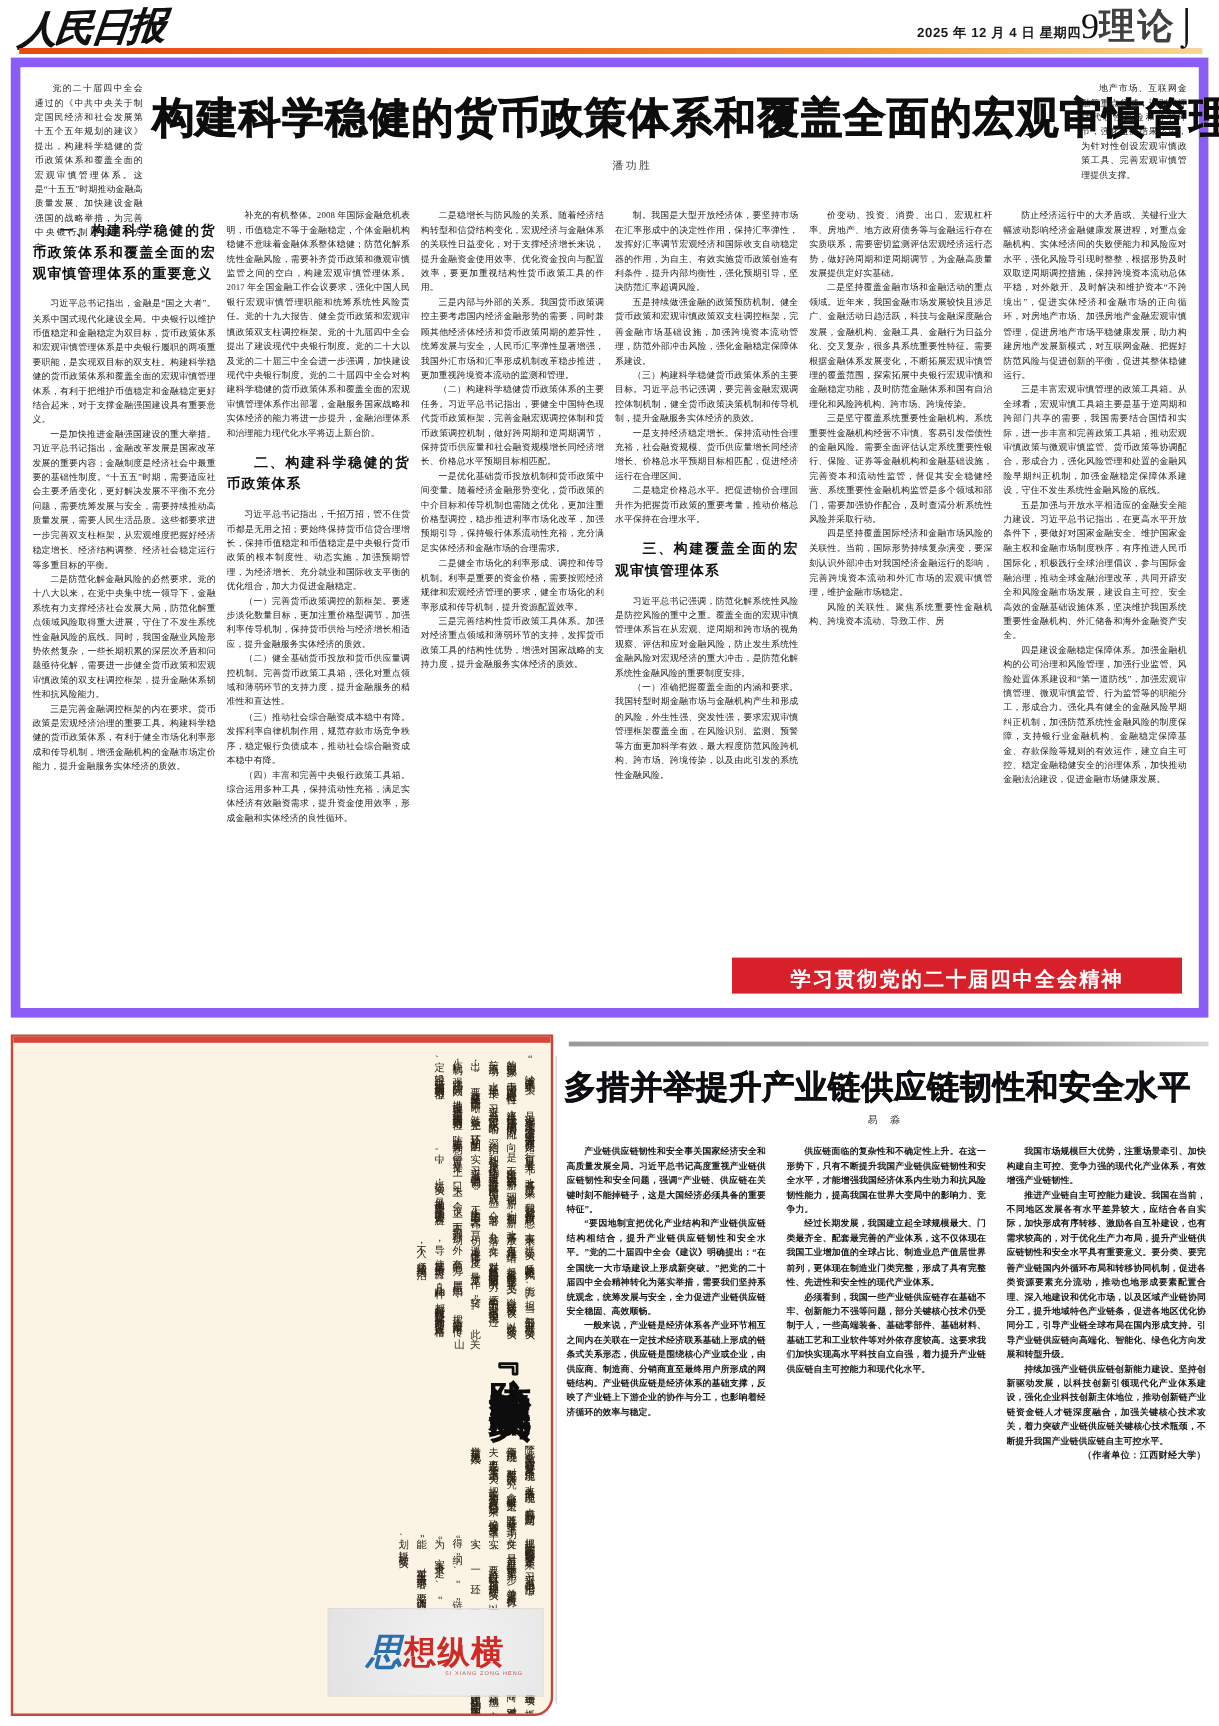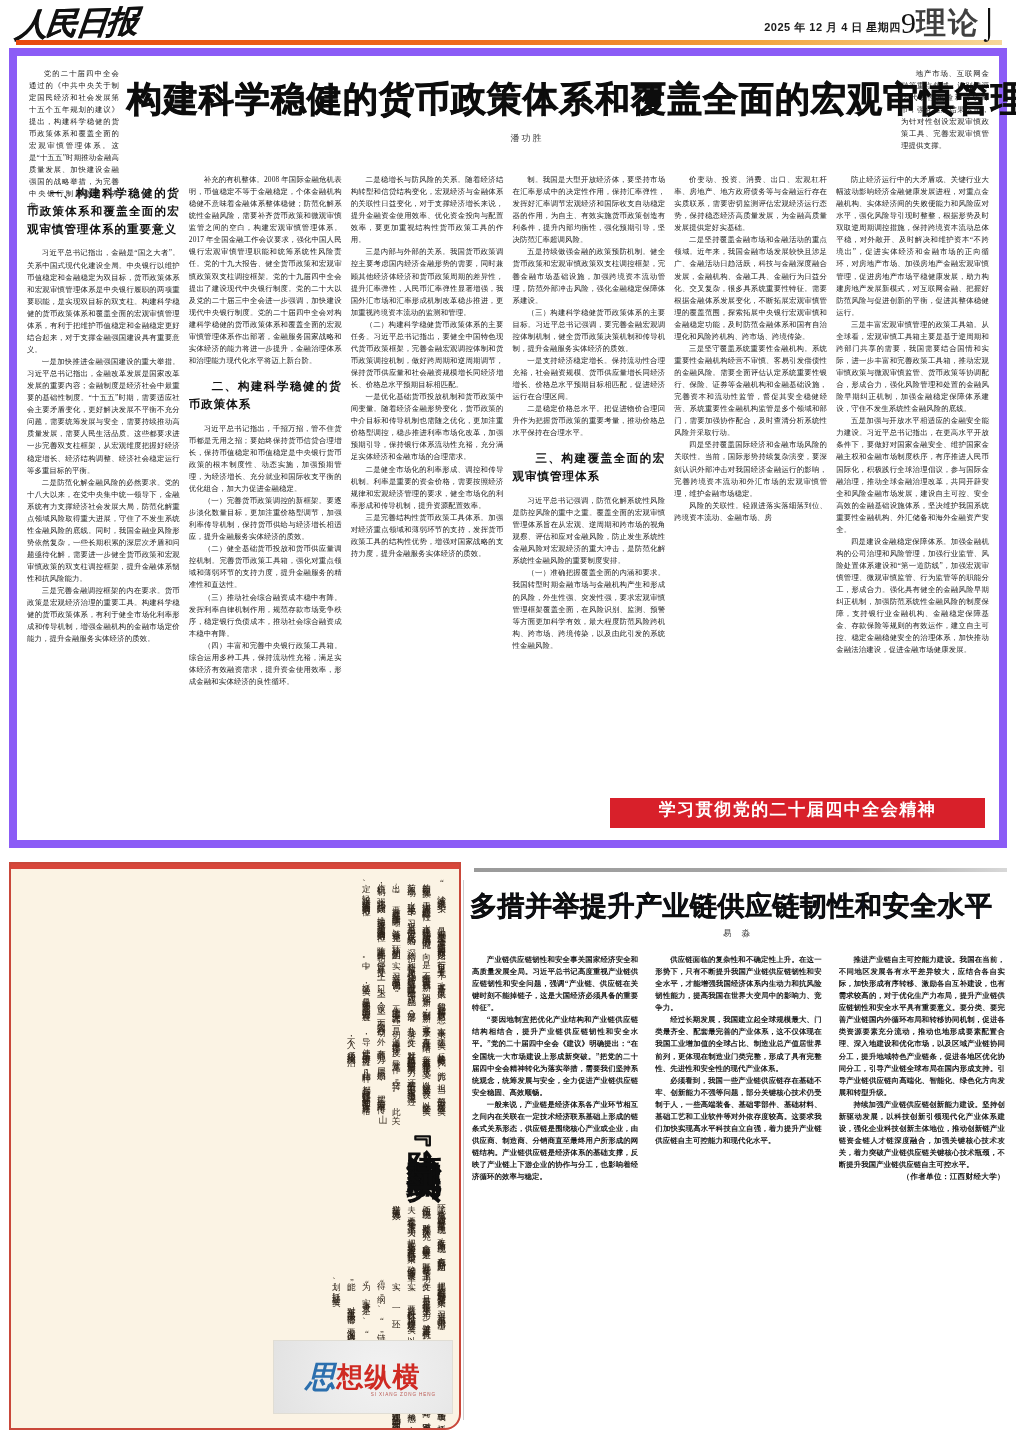--- a/index.html
+++ b/index.html
@@ -190,21 +190,21 @@
 
   
   .red-banner {
     position: absolute;
     right: 14px;
     bottom: 12px;
     width: 375px;
     height: 30px;
     background: #d8202a;
     display: flex;
-    align-items: flex-start;
+    align-items: flex-end;
     justify-content: center;
   }
   .red-banner span {
     font-family: "Liberation Sans", sans-serif;
     font-weight: bold;
     font-size: 17px;
     color: #ffffff;
     letter-spacing: 1.5px;
     white-space: nowrap;
   }
@@ -426,44 +426,44 @@
       <div class="sec-head">二、构建科学稳健的货币政策体系</div>
       <p>习近平总书记指出，千招万招，管不住货币都是无用之招；要始终保持货币信贷合理增长，保持币值稳定和币值稳定是中央银行货币政策的根本制度性、动态实施，加强预期管理，为经济增长、充分就业和国际收支平衡的优化组合，加大力促进金融稳定。</p>
       <p>（一）完善货币政策调控的新框架。要逐步淡化数量目标，更加注重价格型调节，加强利率传导机制，保持货币供给与经济增长相适应，提升金融服务实体经济的质效。</p>
       <p>（二）健全基础货币投放和货币供应量调控机制。完善货币政策工具箱，强化对重点领域和薄弱环节的支持力度，提升金融服务的精准性和直达性。</p>
       <p>（三）推动社会综合融资成本稳中有降。发挥利率自律机制作用，规范存款市场竞争秩序，稳定银行负债成本，推动社会综合融资成本稳中有降。</p>
       <p>（四）丰富和完善中央银行政策工具箱。综合运用多种工具，保持流动性充裕，满足实体经济有效融资需求，提升资金使用效率，形成金融和实体经济的良性循环。</p>
     </div>
 
     <div class="col">
       <p>二是稳增长与防风险的关系。随着经济结构转型和信贷结构变化，宏观经济与金融体系的关联性日益变化，对于支撑经济增长来说，提升金融资金使用效率、优化资金投向与配置效率，要更加重视结构性货币政策工具的作用。</p>
-      <p>三是内部与外部的关系。我国货币政策调控主要考虑国内经济金融形势的需要，同时兼顾其他经济体经济和货币政策周期的差异性，提升汇率弹性，人民币汇率弹性显著增强，我国外汇市场和汇率形成机制改革稳步推进，更加重视跨境资本流动的监测和管理。</p>
+      <p>三是内部与外部的关系。我国货币政策调控主要考虑国内经济金融形势的需要，同时兼顾其他经济体经济和货币政策周期的差异性，统筹发展与安全，人民币汇率弹性显著增强，我国外汇市场和汇率形成机制改革稳步推进，更加重视跨境资本流动的监测和管理。</p>
       <p>（二）构建科学稳健货币政策体系的主要任务。习近平总书记指出，要健全中国特色现代货币政策框架，完善金融宏观调控体制和货币政策调控机制，做好跨周期和逆周期调节，保持货币供应量和社会融资规模增长同经济增长、价格总水平预期目标相匹配。</p>
       <p>一是优化基础货币投放机制和货币政策中间变量。随着经济金融形势变化，货币政策的中介目标和传导机制也需随之优化，更加注重价格型调控，稳步推进利率市场化改革，加强预期引导，保持银行体系流动性充裕，充分满足实体经济和金融市场的合理需求。</p>
       <p>二是健全市场化的利率形成、调控和传导机制。利率是重要的资金价格，需要按照经济规律和宏观经济管理的要求，健全市场化的利率形成和传导机制，提升资源配置效率。</p>
       <p>三是完善结构性货币政策工具体系。加强对经济重点领域和薄弱环节的支持，发挥货币政策工具的结构性优势，增强对国家战略的支持力度，提升金融服务实体经济的质效。</p>
     </div>
 
     <div class="col">
       <p>制。我国是大型开放经济体，要坚持市场在汇率形成中的决定性作用，保持汇率弹性，发挥好汇率调节宏观经济和国际收支自动稳定器的作用，为自主、有效实施货币政策创造有利条件，提升内部均衡性，强化预期引导，坚决防范汇率超调风险。</p>
       <p>五是持续做强金融的政策预防机制。健全货币政策和宏观审慎政策双支柱调控框架，完善金融市场基础设施，加强跨境资本流动管理，防范外部冲击风险，强化金融稳定保障体系建设。</p>
       <p>（三）构建科学稳健货币政策体系的主要目标。习近平总书记强调，要完善金融宏观调控体制机制，健全货币政策决策机制和传导机制，提升金融服务实体经济的质效。</p>
       <p>一是支持经济稳定增长。保持流动性合理充裕，社会融资规模、货币供应量增长同经济增长、价格总水平预期目标相匹配，促进经济运行在合理区间。</p>
       <p>二是稳定价格总水平。把促进物价合理回升作为把握货币政策的重要考量，推动价格总水平保持在合理水平。</p>
       <div class="sec-head">三、构建覆盖全面的宏观审慎管理体系</div>
       <p>习近平总书记强调，防范化解系统性风险是防控风险的重中之重。覆盖全面的宏观审慎管理体系旨在从宏观、逆周期和跨市场的视角观察、评估和应对金融风险，防止发生系统性金融风险对宏观经济的重大冲击，是防范化解系统性金融风险的重要制度安排。</p>
       <p>（一）准确把握覆盖全面的内涵和要求。我国转型时期金融市场与金融机构产生和形成的风险，外生性强、突发性强，要求宏观审慎管理框架覆盖全面，在风险识别、监测、预警等方面更加科学有效，最大程度防范风险跨机构、跨市场、跨境传染，以及由此引发的系统性金融风险。</p>
     </div>
 
     <div class="col">
-      <p>价变动、投资、消费、出口、宏观杠杆率、房地产、地方政府债务等与金融运行存在实质联系，需要密切监测评估宏观经济运行态势，保持稳态经济高质量发展，为金融高质量发展提供定好实基础。</p>
+      <p>价变动、投资、消费、出口、宏观杠杆率、房地产、地方政府债务等与金融运行存在实质联系，需要密切监测评估宏观经济运行态势，做好跨周期和逆周期调节，为金融高质量发展提供定好实基础。</p>
       <p>二是坚持覆盖金融市场和金融活动的重点领域。近年来，我国金融市场发展较快且涉足广、金融活动日趋活跃，科技与金融深度融合发展，金融机构、金融工具、金融行为日益分化、交叉复杂，很多具系统重要性特征。需要根据金融体系发展变化，不断拓展宏观审慎管理的覆盖范围，探索拓展中央银行宏观审慎和金融稳定功能，及时防范金融体系和国有自治理化和风险跨机构、跨市场、跨境传染。</p>
       <p>三是坚守覆盖系统重要性金融机构。系统重要性金融机构经营不审慎、客易引发偿债性的金融风险。需要全面评估认定系统重要性银行、保险、证券等金融机构和金融基础设施，完善资本和流动性监管，督促其安全稳健经营、系统重要性金融机构监管是多个领域和部门，需要加强协作配合，及时查清分析系统性风险并采取行动。</p>
       <p>四是坚持覆盖国际经济和金融市场风险的关联性。当前，国际形势持续复杂演变，要深刻认识外部冲击对我国经济金融运行的影响，完善跨境资本流动和外汇市场的宏观审慎管理，维护金融市场稳定。</p>
-      <p>风险的关联性。轻跟进落实落细落到位、跨境资本流动、金融市场、房</p>
+      <p>风险的关联性。聚焦系统重要性金融机构、跨境资本流动、导致工作、房</p>
     </div>
 
     <div class="col">
       <p>防止经济运行中的大矛盾或、关键行业大幅波动影响经济金融健康发展进程，对重点金融机构、实体经济间的失败便能力和风险应对水平，强化风险导引现时整整，根据形势及时双取逆周期调控措施，保持跨境资本流动总体平稳，对外敞开、及时解决和维护资本“不跨境出”，促进实体经济和金融市场的正向循环，对房地产市场、加强房地产金融宏观审慎管理，促进房地产市场平稳健康发展，助力构建房地产发展新模式，对互联网金融、把握好防范风险与促进创新的平衡，促进其整体稳健运行。</p>
       <p>三是丰富宏观审慎管理的政策工具箱。从全球看，宏观审慎工具箱主要是基于逆周期和跨部门共享的需要，我国需要结合国情和实际，进一步丰富和完善政策工具箱，推动宏观审慎政策与微观审慎监管、货币政策等协调配合，形成合力，强化风险管理和处置的金融风险早期纠正机制，加强金融稳定保障体系建设，守住不发生系统性金融风险的底线。</p>
       <p>五是加强与开放水平相适应的金融安全能力建设。习近平总书记指出，在更高水平开放条件下，要做好对国家金融安全、维护国家金融主权和金融市场制度秩序，有序推进人民币国际化，积极践行全球治理倡议，参与国际金融治理，推动全球金融治理改革，共同开辟安全和风险金融市场发展，建设自主可控、安全高效的金融基础设施体系，坚决维护我国系统重要性金融机构、外汇储备和海外金融资产安全。</p>
       <p>四是建设金融稳定保障体系。加强金融机构的公司治理和风险管理，加强行业监管、风险处置体系建设和“第一道防线”，加强宏观审慎管理、微观审慎监管、行为监管等的职能分工，形成合力。强化具有健全的金融风险早期纠正机制，加强防范系统性金融风险的制度保障，支持银行业金融机构、金融稳定保障基金、存款保险等规则的有效运作，建立自主可控、稳定金融稳健安全的治理体系，加快推动金融法治建设，促进金融市场健康发展。</p>
     </div>
 
   </div>
@@ -505,18 +505,19 @@
       <p>产业链供应链韧性和安全事关国家经济安全和高质量发展全局。习近平总书记高度重视产业链供应链韧性和安全问题，强调“产业链、供应链在关键时刻不能掉链子，这是大国经济必须具备的重要特征”。</p>
       <p>“要因地制宜把优化产业结构和产业链供应链结构相结合，提升产业链供应链韧性和安全水平。”党的二十届四中全会《建议》明确提出：“在全国统一大市场建设上形成新突破。”把党的二十届四中全会精神转化为落实举措，需要我们坚持系统观念，统筹发展与安全，全力促进产业链供应链安全稳固、高效顺畅。</p>
       <p>一般来说，产业链是经济体系各产业环节相互之间内在关联在一定技术经济联系基础上形成的链条式关系形态，供应链是围绕核心产业或企业，由供应商、制造商、分销商直至最终用户所形成的网链结构。产业链供应链是经济体系的基础支撑，反映了产业链上下游企业的协作与分工，也影响着经济循环的效率与稳定。</p>
     </div>
     <div class="br-col">
       <p>供应链面临的复杂性和不确定性上升。在这一形势下，只有不断提升我国产业链供应链韧性和安全水平，才能增强我国经济体系内生动力和抗风险韧性能力，提高我国在世界大变局中的影响力、竞争力。</p>
       <p>经过长期发展，我国建立起全球规模最大、门类最齐全、配套最完善的产业体系，这不仅体现在我国工业增加值的全球占比、制造业总产值居世界前列，更体现在制造业门类完整，形成了具有完整性、先进性和安全性的现代产业体系。</p>
       <p>必须看到，我国一些产业链供应链存在基础不牢、创新能力不强等问题，部分关键核心技术仍受制于人，一些高端装备、基础零部件、基础材料、基础工艺和工业软件等对外依存度较高。这要求我们加快实现高水平科技自立自强，着力提升产业链供应链自主可控能力和现代化水平。</p>
     </div>
     <div class="br-col">
+      <p>我国市场规模巨大优势，注重场景牵引、加快构建自主可控、竞争力强的现代化产业体系，有效增强产业链韧性。</p>
       <p>推进产业链自主可控能力建设。我国在当前，不同地区发展各有水平差异较大，应结合各自实际，加快形成有序转移、激励各自互补建设，也有需求较高的，对于优化生产力布局，提升产业链供应链韧性和安全水平具有重要意义。要分类、要完善产业链国内外循环布局和转移协同机制，促进各类资源要素充分流动，推动也地形成要素配置合理、深入地建设和优化市场，以及区域产业链协同分工，提升地域特色产业链条，促进各地区优化协同分工，引导产业链全球布局在国内形成支持。引导产业链供应链向高端化、智能化、绿色化方向发展和转型升级。</p>
       <p>持续加强产业链供应链创新能力建设。坚持创新驱动发展，以科技创新引领现代化产业体系建设，强化企业科技创新主体地位，推动创新链产业链资金链人才链深度融合，加强关键核心技术攻关，着力突破产业链供应链关键核心技术瓶颈，不断提升我国产业链供应链自主可控水平。</p>
       <p class="affil">（作者单位：江西财经大学）</p>
     </div>
   </div>
 </div>
 
 </body></html>

